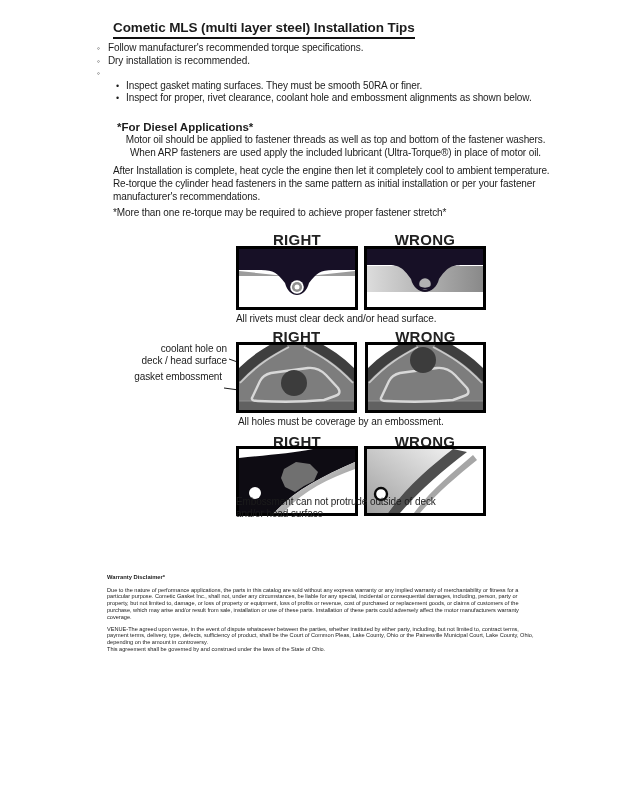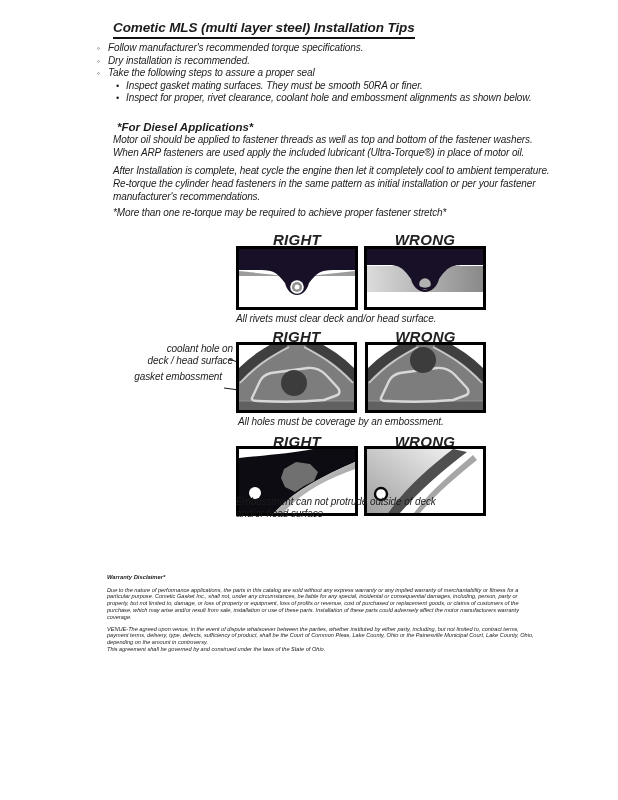--- a/index.html
+++ b/index.html
@@ -1,28 +1,28 @@
 <!DOCTYPE html>
 <html><head>
 <meta charset="utf-8">
 <style>
   html,body{margin:0;padding:0;background:#fff;}
   .page{position:relative;width:618px;height:658px;background:#ffffff;overflow:hidden;
-        font-family:"Liberation Sans", sans-serif;color:#1c1c1c;font-style:italic;}
+        font-family:"Liberation Sans", sans-serif;color:#1c1c1c;}
   .abs{position:absolute;}
   .title{left:113px;top:20px;font-size:13.5px;font-weight:bold;border-bottom:2px solid #111;
          padding-bottom:2px;display:inline-block;margin:0;letter-spacing:-0.1px;}
   .bullets{left:97px;top:42px;font-size:10px;line-height:12.6px;letter-spacing:-0.1px;width:470px;}
   .b{display:flex;align-items:flex-start;}
   .mk{width:11px;flex:0 0 11px;font-size:8.5px;line-height:12.6px;}
   .sub{margin-left:19px;}
   .mk2{width:10px;flex:0 0 10px;font-size:9px;line-height:12.6px;}
   .diesel-h{left:113px;top:117px;font-size:11.5px;font-weight:bold;margin:4px;}
   .body{font-size:10px;line-height:12.9px;letter-spacing:-0.12px;margin:0;width:445px;}
-  .p1{left:113px;top:134px;}
+  .p1{left:113px;top:134px;text-align:center;}
   .p2{left:113px;top:165px;}
   .note{left:113px;top:207px;}
   .flabel{width:122px;text-align:center;font-weight:bold;font-size:15px;color:#222;letter-spacing:0.3px;}
   .box{border:3px solid #000;background:#fff;box-sizing:border-box;}
   .box svg{display:block;}
   .cap{font-size:10px;letter-spacing:-0.1px;line-height:11.5px;}
   .ann{font-size:10px;line-height:11.5px;text-align:right;letter-spacing:-0.1px;}
   .overlay{pointer-events:none;}
   .disc{left:107px;top:574px;width:428px;font-size:5.6px;line-height:6.7px;letter-spacing:0;color:#222;}
   .disc h3{font-size:5.8px;margin:0 0 6px 0;}
@@ -40,21 +40,20 @@
     <div class="b">
       <span class="mk">◦</span>
       <span>Follow manufacturer's recommended torque specifications.</span>
     </div>
     <div class="b">
       <span class="mk">◦</span>
       <span>Dry installation is recommended.</span>
     </div>
     <div class="b">
       <span class="mk">◦</span>
-      <span>Take the following steps to assure a proper seal</span>
     </div>
     <div class="b sub">
       <span class="mk2">•</span>
       <span>Inspect gasket mating surfaces.  They must be smooth 50RA or finer.</span>
     </div>
     <div class="b sub">
       <span class="mk2">•</span>
       <span>Inspect for proper, rivet clearance, coolant hole and embossment alignments as shown below.</span>
     </div>
   </div>
@@ -92,21 +91,21 @@
       <path d="M0,0 H116 V16 H96 C83,16 80,19 72,30 C68,47 48,47 44,30 C36,19 33,16 20,16 H0 Z" fill="#171026"></path>
       <circle cx="58" cy="35" r="6.8" fill="#b2b2b2" stroke="#171026" stroke-width="2"></circle>
       <path d="M52,38 Q58,41 64,38" stroke="#171026" stroke-width="1.6" fill="none"></path>
     </svg>
   </div>
   <div class="abs cap" style="left:236px;top:313px;text-align:center;">All rivets must clear deck and/or head surface.</div>
 
   <div class="abs flabel" style="left:236px;top:328px;width:121px;">RIGHT</div>
   <div class="abs flabel" style="left:365px;top:328px;width:121px;">WRONG</div>
 
-  <div class="abs ann" style="left:133px;top:343px;width:100px;">
+  <div class="abs ann" style="left:127px;top:343px;width:100px;">
     <div>coolant hole on</div>
     <div>deck / head surface</div>
   </div>
   <div class="abs ann" style="left:112px;top:371px;width:110px;">gasket embossment</div>
 
   <svg class="abs overlay" style="left:150px;top:340px;" width="160" height="60" viewBox="0 0 160 60">
     <line x1="79" y1="19" x2="141" y2="41" stroke="#1a1a1a" stroke-width="1"></line>
     <line x1="74" y1="48" x2="111" y2="53" stroke="#1a1a1a" stroke-width="1"></line>
   </svg>
 

